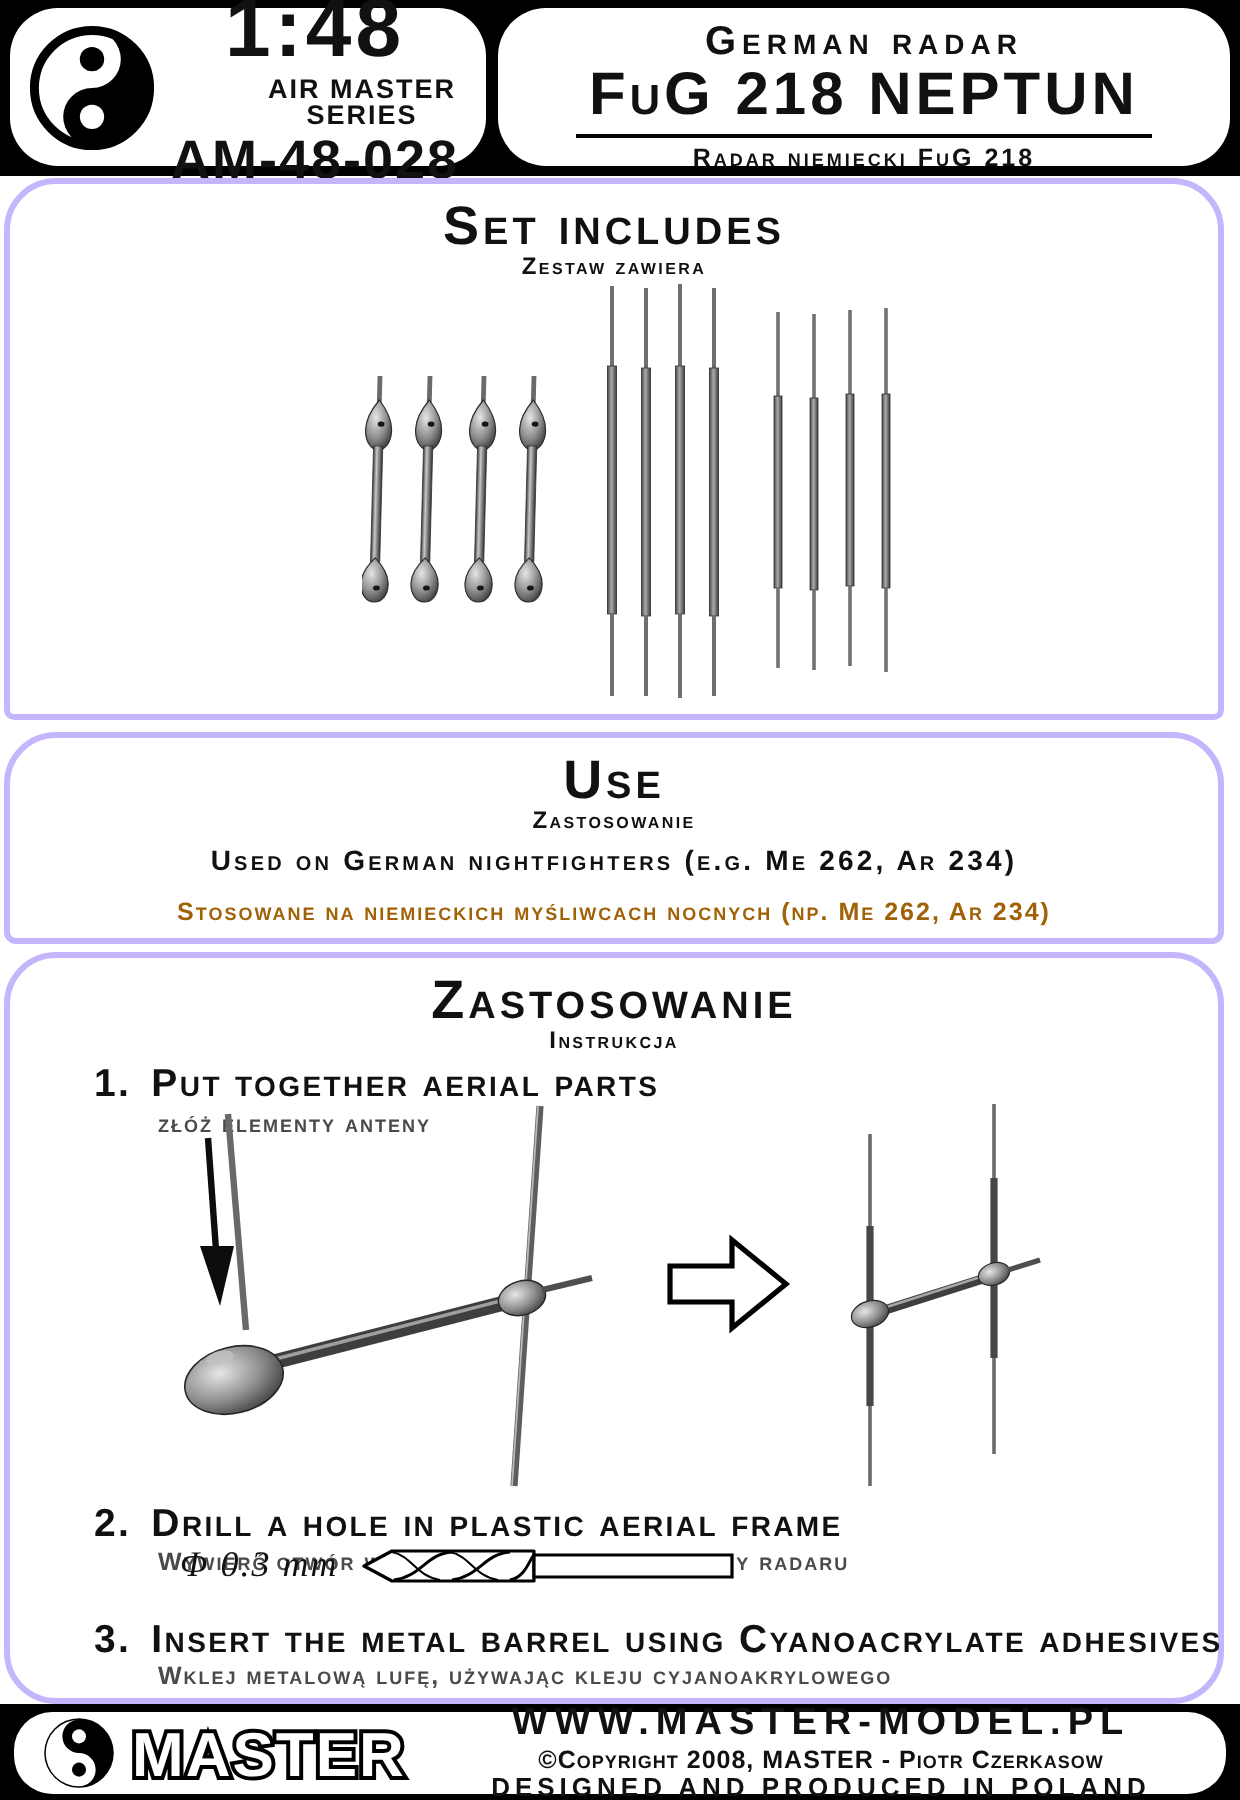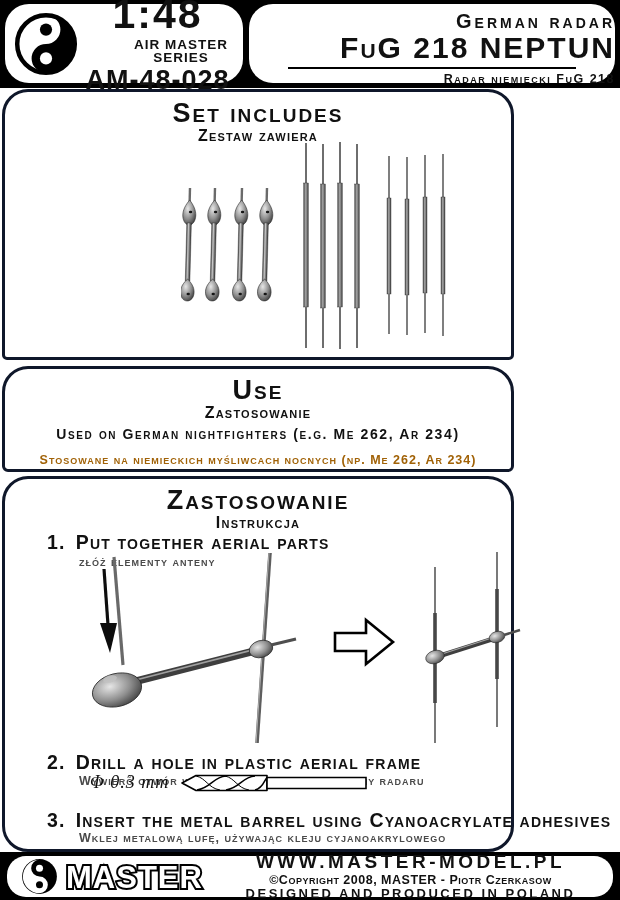--- a/index.html
+++ b/index.html
@@ -11,33 +11,33 @@
   .center{text-align:center;}
 
   
   .top-band{position:absolute;top:0;left:0;width:620px;height:88px;background:#000;}
   .hdr-left{position:absolute;left:5px;top:4px;width:238px;height:79px;background:#fff;border-radius:24px;display:flex;align-items:center;}
   .hdr-logo{margin-left:9px;width:64px;height:64px;flex:0 0 auto;}
   .hdr-left-text{flex:1;text-align:center;line-height:1;padding-right:6px;}
   .scale-txt{font-size:41px;font-weight:bold;letter-spacing:2px;}
   .series-txt{font-size:13.5px;font-weight:600;letter-spacing:1px;margin-top:3px;margin-left:47px;}
   .code-txt{font-size:27px;font-weight:bold;letter-spacing:1px;margin-top:2px;}
-  .hdr-right{position:absolute;left:249px;top:4px;width:366px;height:79px;background:#fff;border-radius:24px;text-align:right;padding-top:6px;box-sizing:border-box;}
+  .hdr-right{position:absolute;left:249px;top:4px;width:366px;height:79px;background:#fff;border-radius:24px;text-align:center;padding-top:6px;box-sizing:border-box;}
   .hdr-title1{font-size:20px;font-weight:bold;letter-spacing:3px;line-height:1.1;}
   .hdr-title2{font-size:30px;font-weight:bold;letter-spacing:2px;line-height:1.05;}
   .hdr-rule{width:288px;height:2px;background:#000;margin:3px auto 3px auto;}
   .hdr-sub{font-size:12.5px;font-weight:bold;letter-spacing:1.5px;}
 
   
-  .section{position:absolute;left:2px;width:512px;background:#fff;border:3px solid #0f172a;box-sizing:border-box;}
+  .section{position:absolute;left:2px;width:610px;background:#fff;border:3px solid #c4b5fd;box-sizing:border-box;}
   .sec-set{top:89px;height:271px;border-radius:26px 26px 5px 5px;}
   .sec-use{top:366px;height:106px;border-radius:26px 26px 6px 6px;}
   .sec-ins{top:476px;height:376px;border-radius:26px;}
   .sec-title{font-size:27px;font-weight:bold;letter-spacing:2px;line-height:1.05;margin-top:7px;}
-  .sec-sub{font-size:16px;font-weight:bold;letter-spacing:1.2px;line-height:1.1;}
+  .sec-sub{font-size:12px;font-weight:bold;letter-spacing:1.2px;line-height:1.1;}
   .use-en{font-size:14px;font-weight:600;letter-spacing:1.6px;margin-top:4px;}
   .use-pl{font-size:12.5px;font-weight:600;letter-spacing:1px;color:#a16207;margin-top:11px;}
 
   .parts-svg{position:absolute;left:176px;top:48px;}
 
   .step-head{position:absolute;left:42px;font-size:19.5px;font-weight:bold;letter-spacing:1.2px;white-space:nowrap;}
   .step-no{margin-right:10px;}
   .step-sub{position:absolute;left:74px;font-size:12.5px;font-weight:600;letter-spacing:1px;color:#4a4a4a;white-space:nowrap;}
   .diagram-svg{position:absolute;left:25px;top:72px;}
   .phi-row{position:absolute;left:85px;top:293px;display:flex;align-items:center;}

